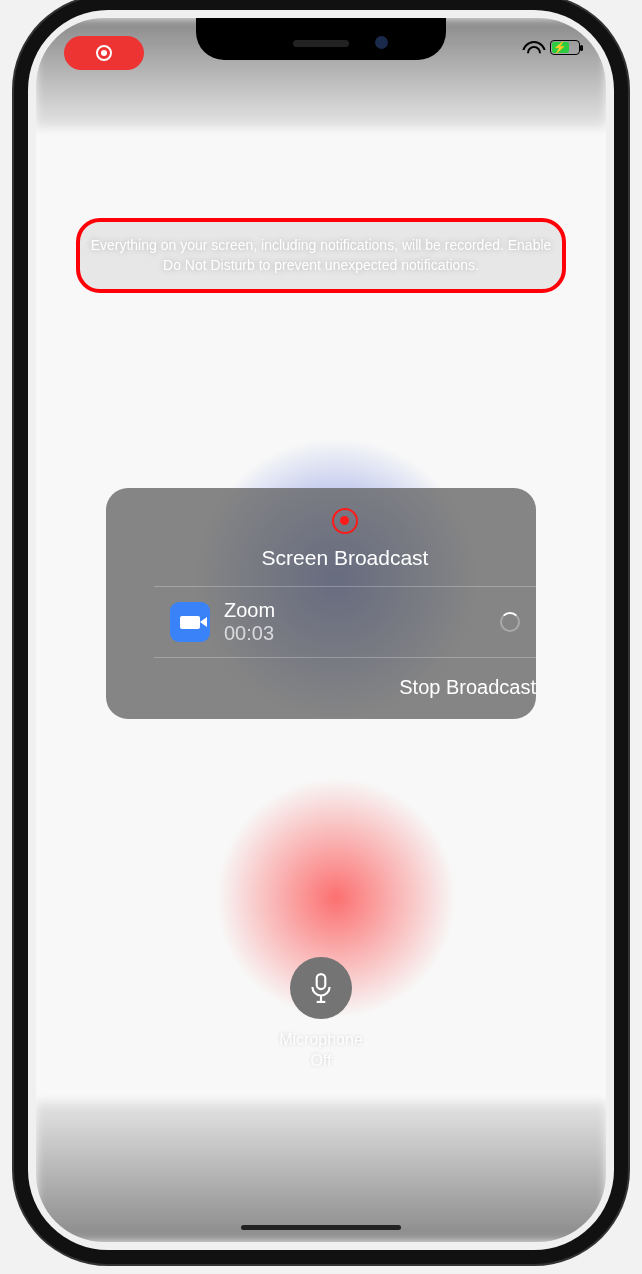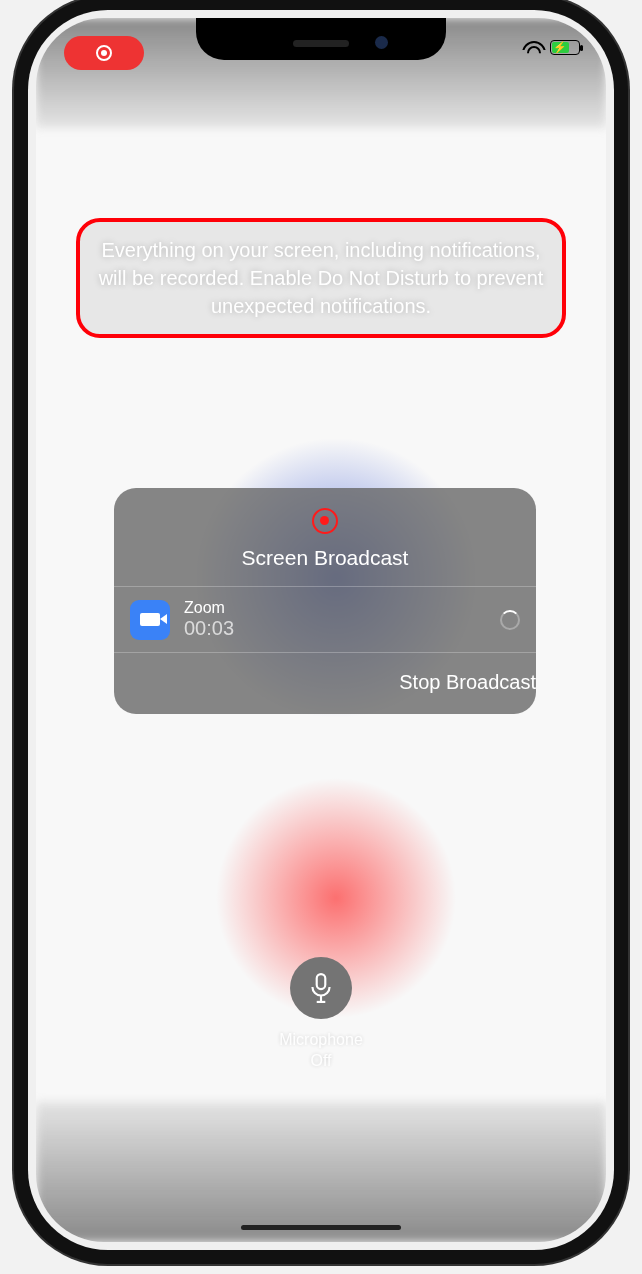--- a/index.html
+++ b/index.html
@@ -63,31 +63,32 @@
   .bolt { color:#000; font-size:11px; line-height:1; }
 
   
   .warning {
     position:absolute; top:200px; left:40px; right:40px;
     padding:14px 7px;
     background: rgba(200,200,200,0.35);
     border: 4px solid #ff0008;
     border-radius: 24px;
     text-align:center;
-    color:#fff; font-size:20px; line-height:1.4;
+    color:#fff; font-size:14px; line-height:1.4;
     text-shadow: 0 0 6px rgba(0,0,0,0.25);
   }
 
   
   .panel {
-    position:absolute; top:470px; left:78px; right:70px;
+    position:absolute; top:470px; left:70px; right:70px;
     background: rgba(100,100,100,0.78);
     border-radius:22px;
     color:#fff;
     overflow:hidden;
+    padding-left:48px;
   }
   .panel-header {
     padding:20px 16px 16px;
     text-align:center;
   }
   .panel-header .big-rec {
     width:26px; height:26px; border:2.8px solid #ff1a1a; border-radius:50%;
     margin:0 auto 12px; position:relative;
   }
   .panel-header .big-rec::after { content:""; position:absolute; left:6px; top:6px; width:9px; height:9px; background:#ff1a1a; border-radius:50%; }
@@ -97,21 +98,21 @@
     display:flex; align-items:center; padding:12px 16px; gap:14px;
   }
   .app-icon {
     width:40px; height:40px; background:#3a82f7; border-radius:9px;
     display:flex; align-items:center; justify-content:center;
   }
   .cam-glyph { width:20px; height:13px; background:#fff; border-radius:2px; position:relative; }
   .cam-glyph::after { content:""; position:absolute; right:-7px; top:1px; width:0; height:0;
     border-top:5.5px solid transparent; border-bottom:5.5px solid transparent; border-right:7px solid #fff; }
   .app-text { flex:1; }
-  .app-text .name { font-size:16px; }
+  .app-text .name { font-size:20px; }
   .app-text .time { font-size:20px; color:rgba(255,255,255,0.7); }
   .spinner { width:20px; height:20px; border:2px solid rgba(255,255,255,0.3); border-top-color:#fff; border-radius:50%; animation:spin 1s linear infinite; }
   @keyframes spin { to { transform:rotate(360deg);} }
   .panel-footer { text-align:right; padding:18px 0 20px; }
   .stop-btn { font-size:20px; color:#fff; font-weight:400; cursor:pointer; }
 
   
   .mic-area {
     position:absolute; bottom:170px; left:0; right:0;
     text-align:center; color:#fff;

